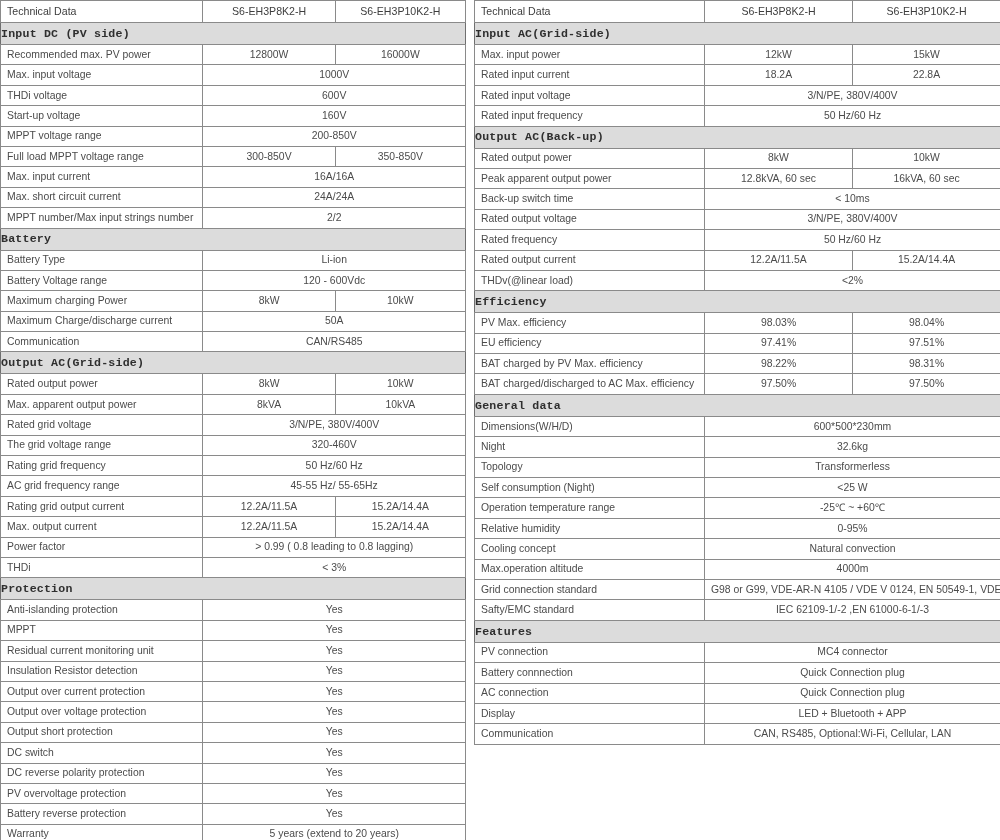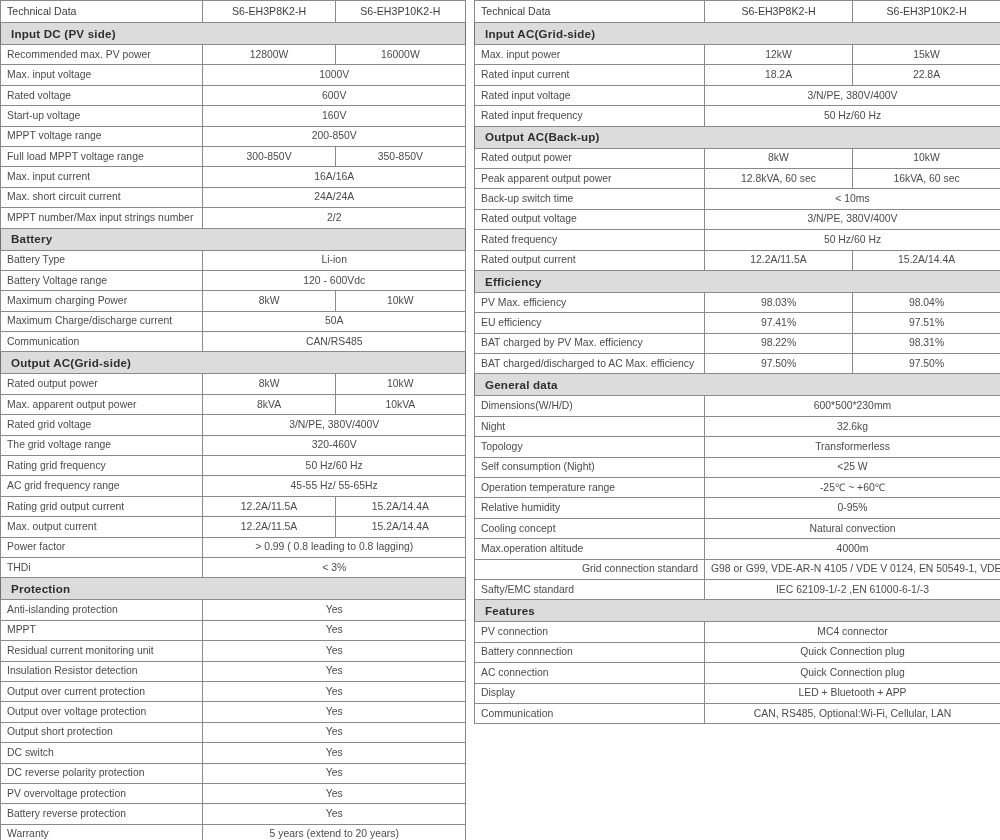--- a/index.html
+++ b/index.html
@@ -41,25 +41,26 @@
   }
   td.val {
     text-align: center;
   }
   tr.section td {
     background: #dcdcdc;
     font-weight: bold;
     font-size: 11.6px;
     color: #2f2f2f;
     letter-spacing: .2px;
-    padding-left: 10px;
+    padding-left: 0;
     height: 22px;
     text-align: left;
     border-left: 1px solid #6f6f6f;
     border-right: 1px solid #6f6f6f;
+    font-family: Liberation Mono, monospace;
   }
   tr.head td {
     font-size: 10.6px;
     color: #3d3d3d;
     height: 22px;
   }
   td.multiline {
     white-space: normal;
     line-height: 1.5;
     font-size: 9.9px;
@@ -90,21 +91,21 @@
           <tr>
             <td class="label">Recommended max. PV power</td>
             <td class="val">12800W</td>
             <td class="val">16000W</td>
           </tr>
           <tr>
             <td class="label">Max. input voltage</td>
             <td class="val" colspan="2">1000V</td>
           </tr>
           <tr>
-            <td class="label">Rated voltage</td>
+            <td class="label">THDi voltage</td>
             <td class="val" colspan="2">600V</td>
           </tr>
           <tr>
             <td class="label">Start-up voltage</td>
             <td class="val" colspan="2">160V</td>
           </tr>
           <tr>
             <td class="label">MPPT voltage range</td>
             <td class="val" colspan="2">200-850V</td>
           </tr>
@@ -307,20 +308,24 @@
           </tr>
           <tr>
             <td class="label">Rated frequency</td>
             <td class="val" colspan="2">50 Hz/60 Hz</td>
           </tr>
           <tr>
             <td class="label">Rated output current</td>
             <td class="val">12.2A/11.5A</td>
             <td class="val">15.2A/14.4A</td>
           </tr>
+          <tr>
+            <td class="label">THDv(@linear load)</td>
+            <td class="val" colspan="2">&lt;2%</td>
+          </tr>
           <tr class="section">
             <td colspan="3">Efficiency</td>
           </tr>
           <tr>
             <td class="label">PV Max. efficiency</td>
             <td class="val">98.03%</td>
             <td class="val">98.04%</td>
           </tr>
           <tr>
             <td class="label">EU efficiency</td>
@@ -366,21 +371,21 @@
           </tr>
           <tr>
             <td class="label">Cooling concept</td>
             <td class="val" colspan="2">Natural convection</td>
           </tr>
           <tr>
             <td class="label">Max.operation altitude</td>
             <td class="val" colspan="2">4000m</td>
           </tr>
           <tr>
-            <td class="label" style="white-space: normal; text-align: right;">Grid connection standard</td>
+            <td class="label" style="white-space: normal;">Grid connection standard</td>
             <td class="val multiline" colspan="2">G98 or G99, VDE-AR-N 4105 / VDE V 0124, EN 50549-1, VDE 0126 / UTE C 15/VFR:2019, RD 1699/RD 244 / UNE 206006 / UNE 206007-1, CEI 0-21, C10/11, NRS 097-2-1, TOR, EIFS 2018.2, IEC 62116, IEC 61727, IEC 60068, IEC 61683, EN 50530, MEA, PEA</td>
           </tr>
           <tr>
             <td class="label">Safty/EMC standard</td>
             <td class="val" colspan="2">IEC 62109-1/-2 ,EN 61000-6-1/-3</td>
           </tr>
           <tr class="section">
             <td colspan="3">Features</td>
           </tr>
           <tr>

